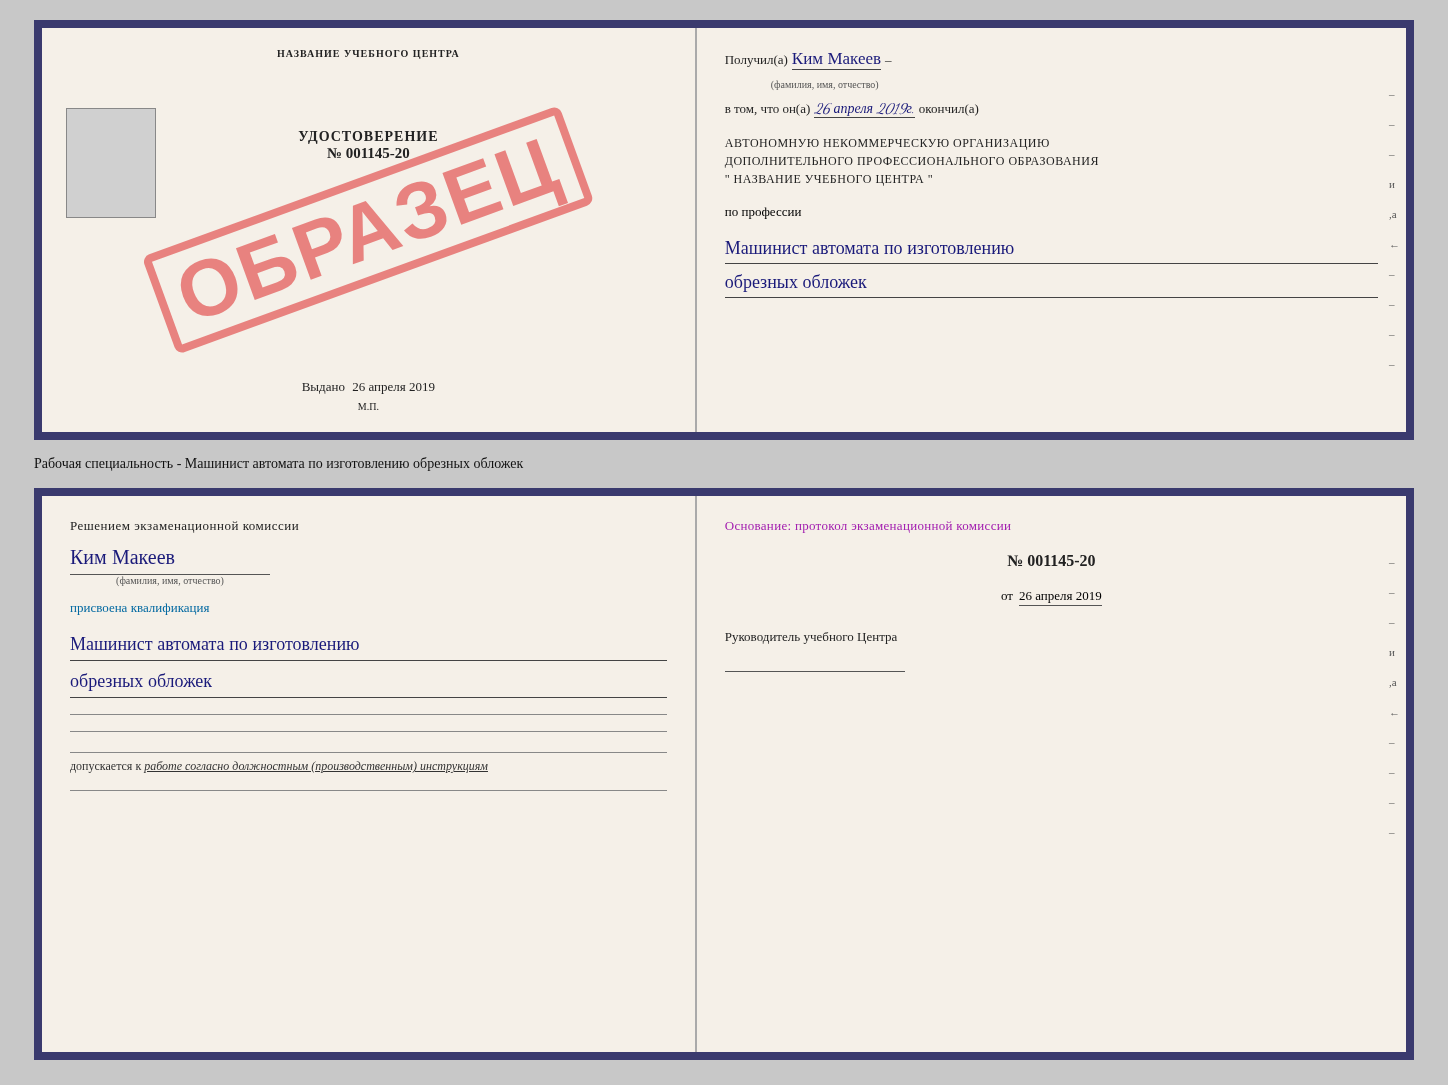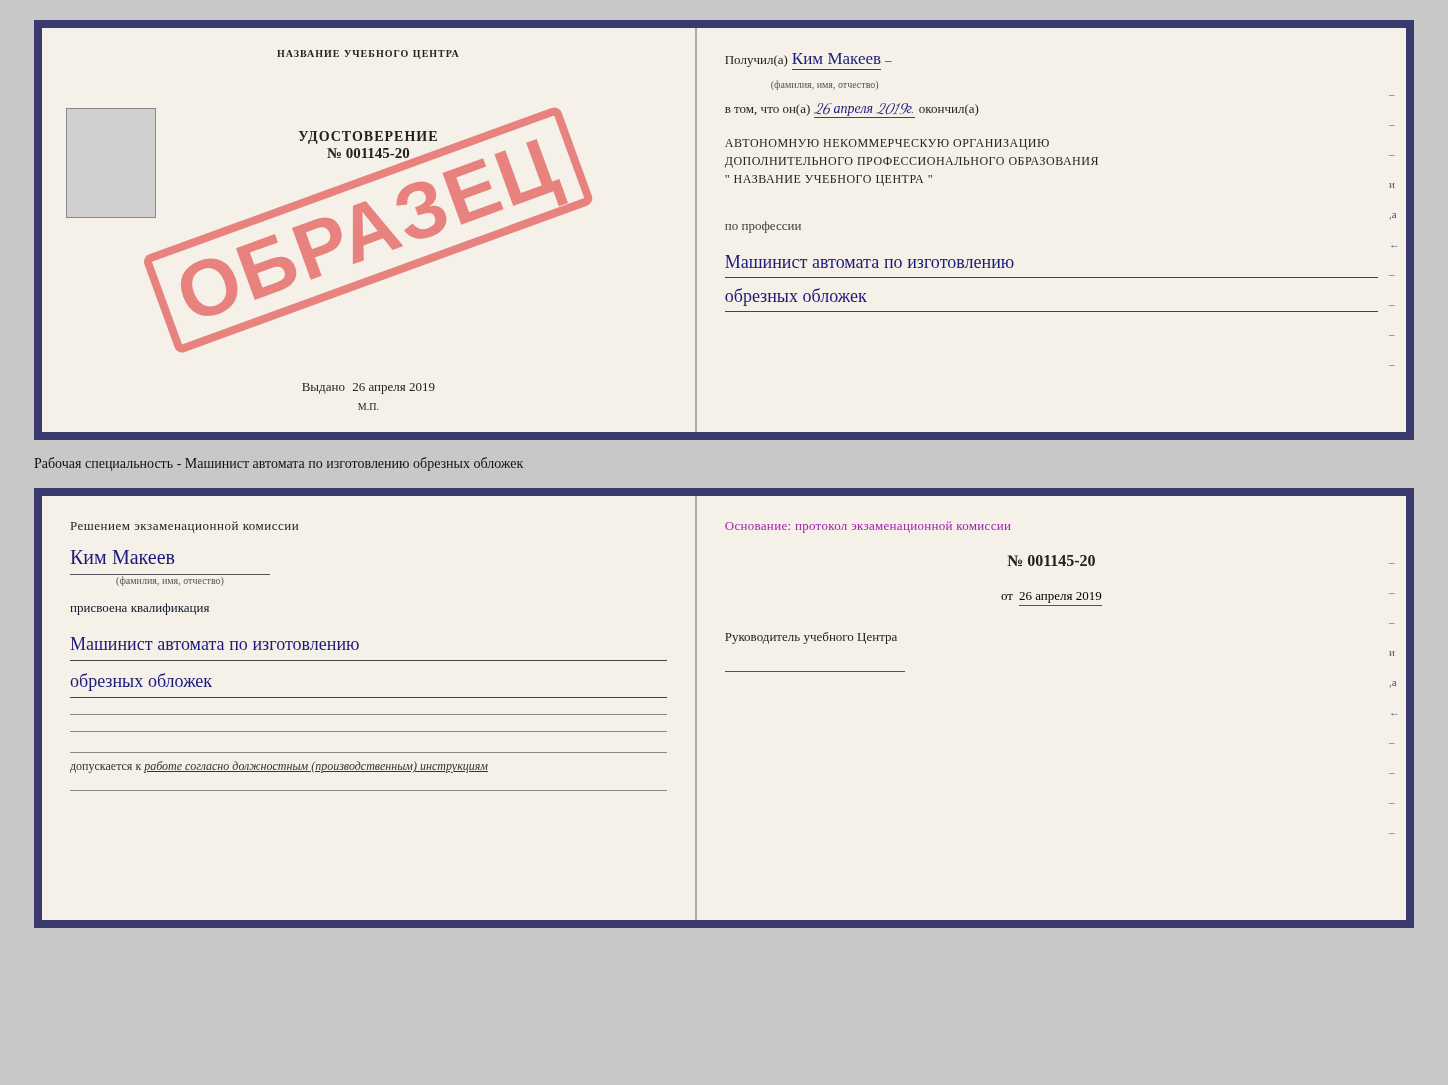--- a/index.html
+++ b/index.html
@@ -167,22 +167,22 @@
       text-align: left;
       text-transform: uppercase;
       letter-spacing: 0.5px;
       color: #222;
       line-height: 1.5;
       margin-top: 6px;
     }
 
     .po-professii-label {
       font-size: 13px;
-      color: #404040;
-      margin-top: 20px;
+      color: #000000;
+      margin-top: 6px;
     }
 
     .profession-cursive {
       font-family: 'Segoe Script', 'Dancing Script', cursive;
       font-size: 18px;
       color: #1a1a7a;
       border-bottom: 1px solid #444;
       display: block;
       margin-top: 4px;
       line-height: 1.6;
@@ -205,21 +205,21 @@
       color: #111;
       padding: 4px 0;
     }
 
     
     .bottom-document {
       background: #f5f0e8;
       border: 8px solid #3a3a6e;
       display: flex;
       width: 100%;
-      height: 440px;
+      height: 572px;
       position: relative;
     }
 
     .bottom-left {
       width: 48%;
       border-right: 2px solid #aaa;
       padding: 20px 28px;
       display: flex;
       flex-direction: column;
       gap: 8px;
@@ -256,21 +256,21 @@
       color: #555;
       border-top: 1px solid #555;
       display: inline-block;
       width: 200px;
       text-align: center;
       margin-top: 2px;
     }
 
     .prisvoena-label {
       font-size: 13px;
-      color: #0f172a;
+      color: #0369a1;
       margin-top: 4px;
     }
 
     .qual-cursive {
       font-family: 'Segoe Script', 'Dancing Script', cursive;
       font-size: 18px;
       color: #1a1a7a;
       border-bottom: 1px solid #444;
       display: block;
       margin-top: 4px;

